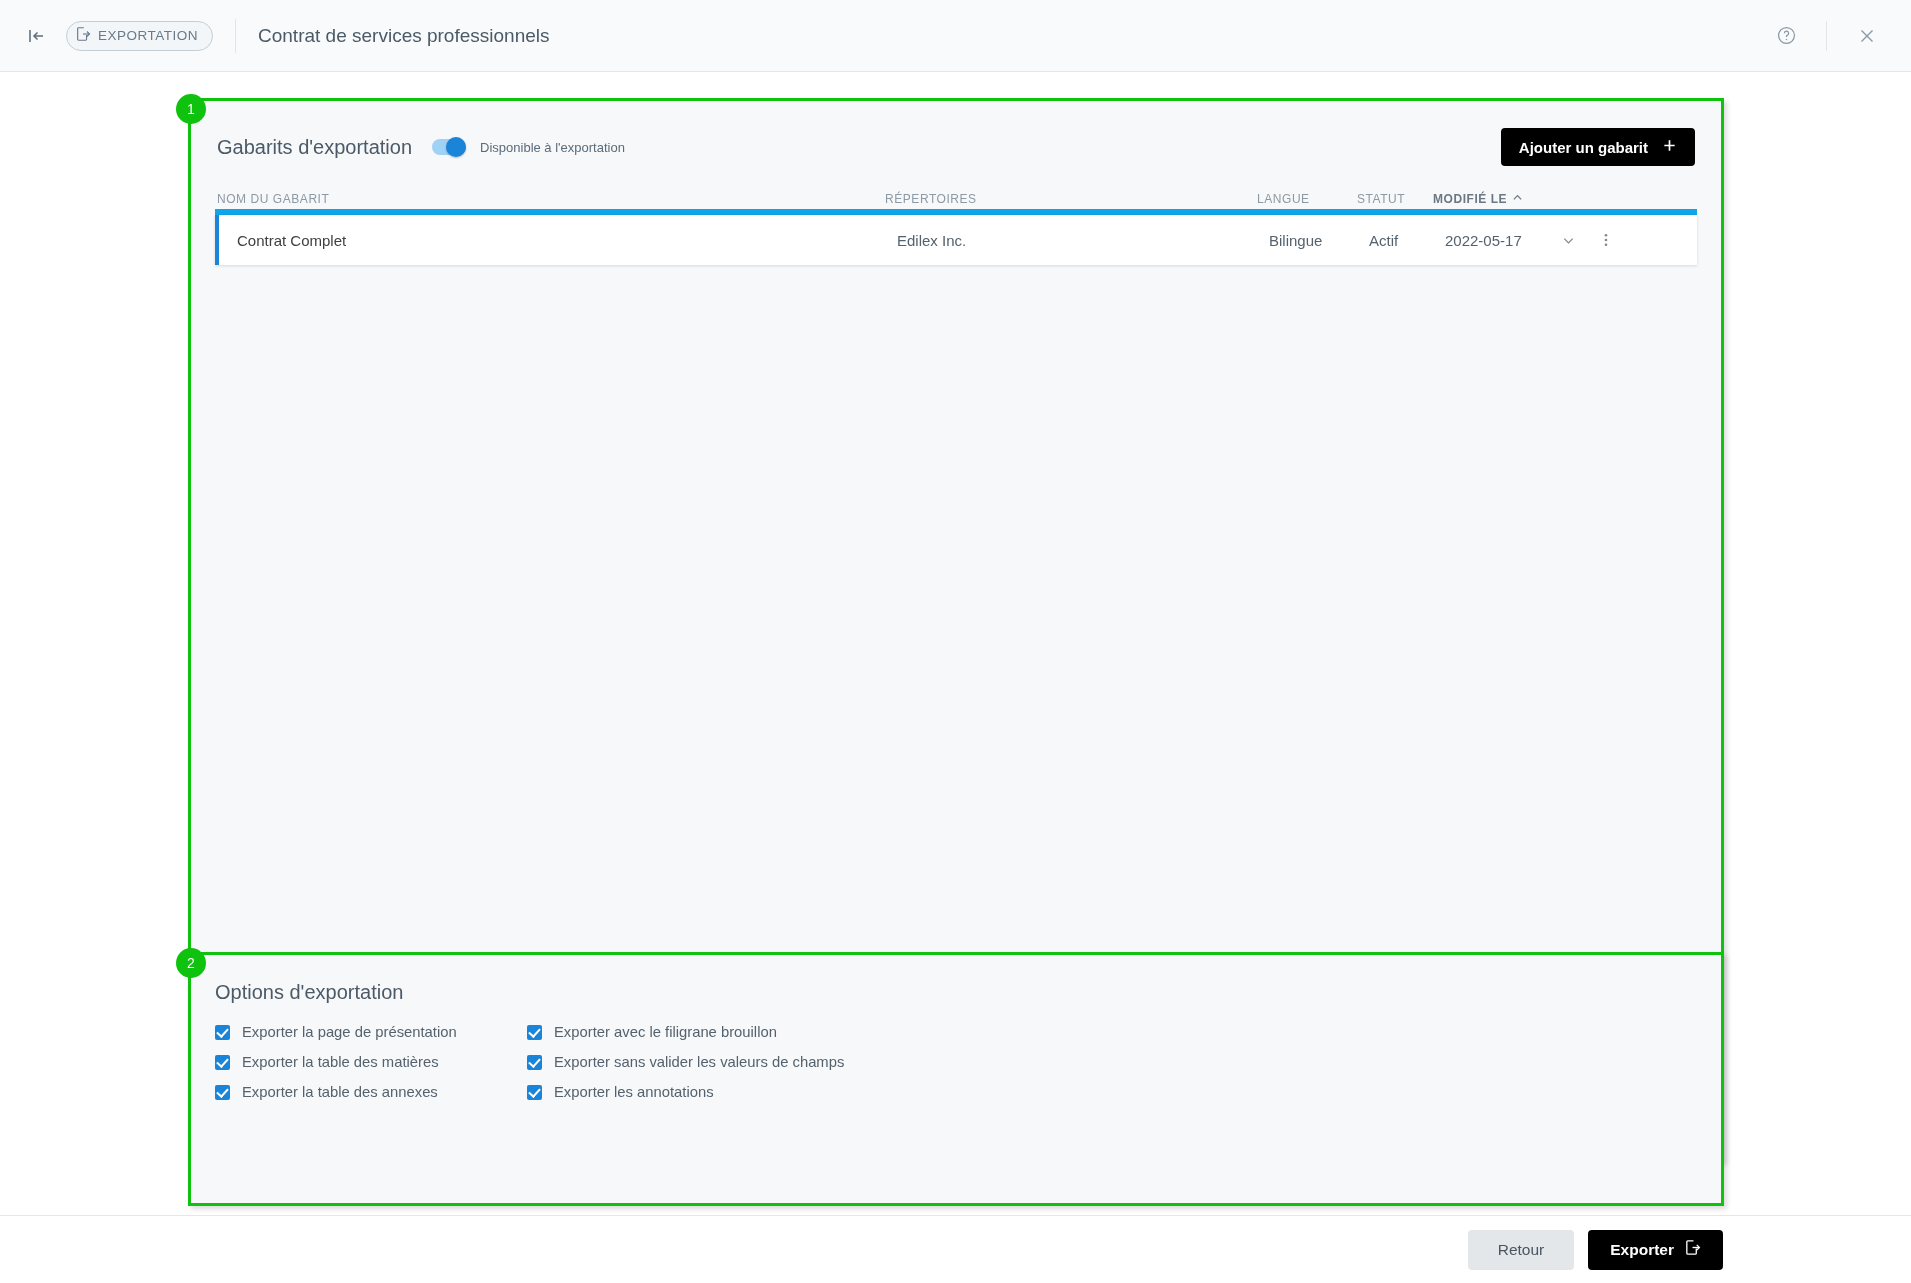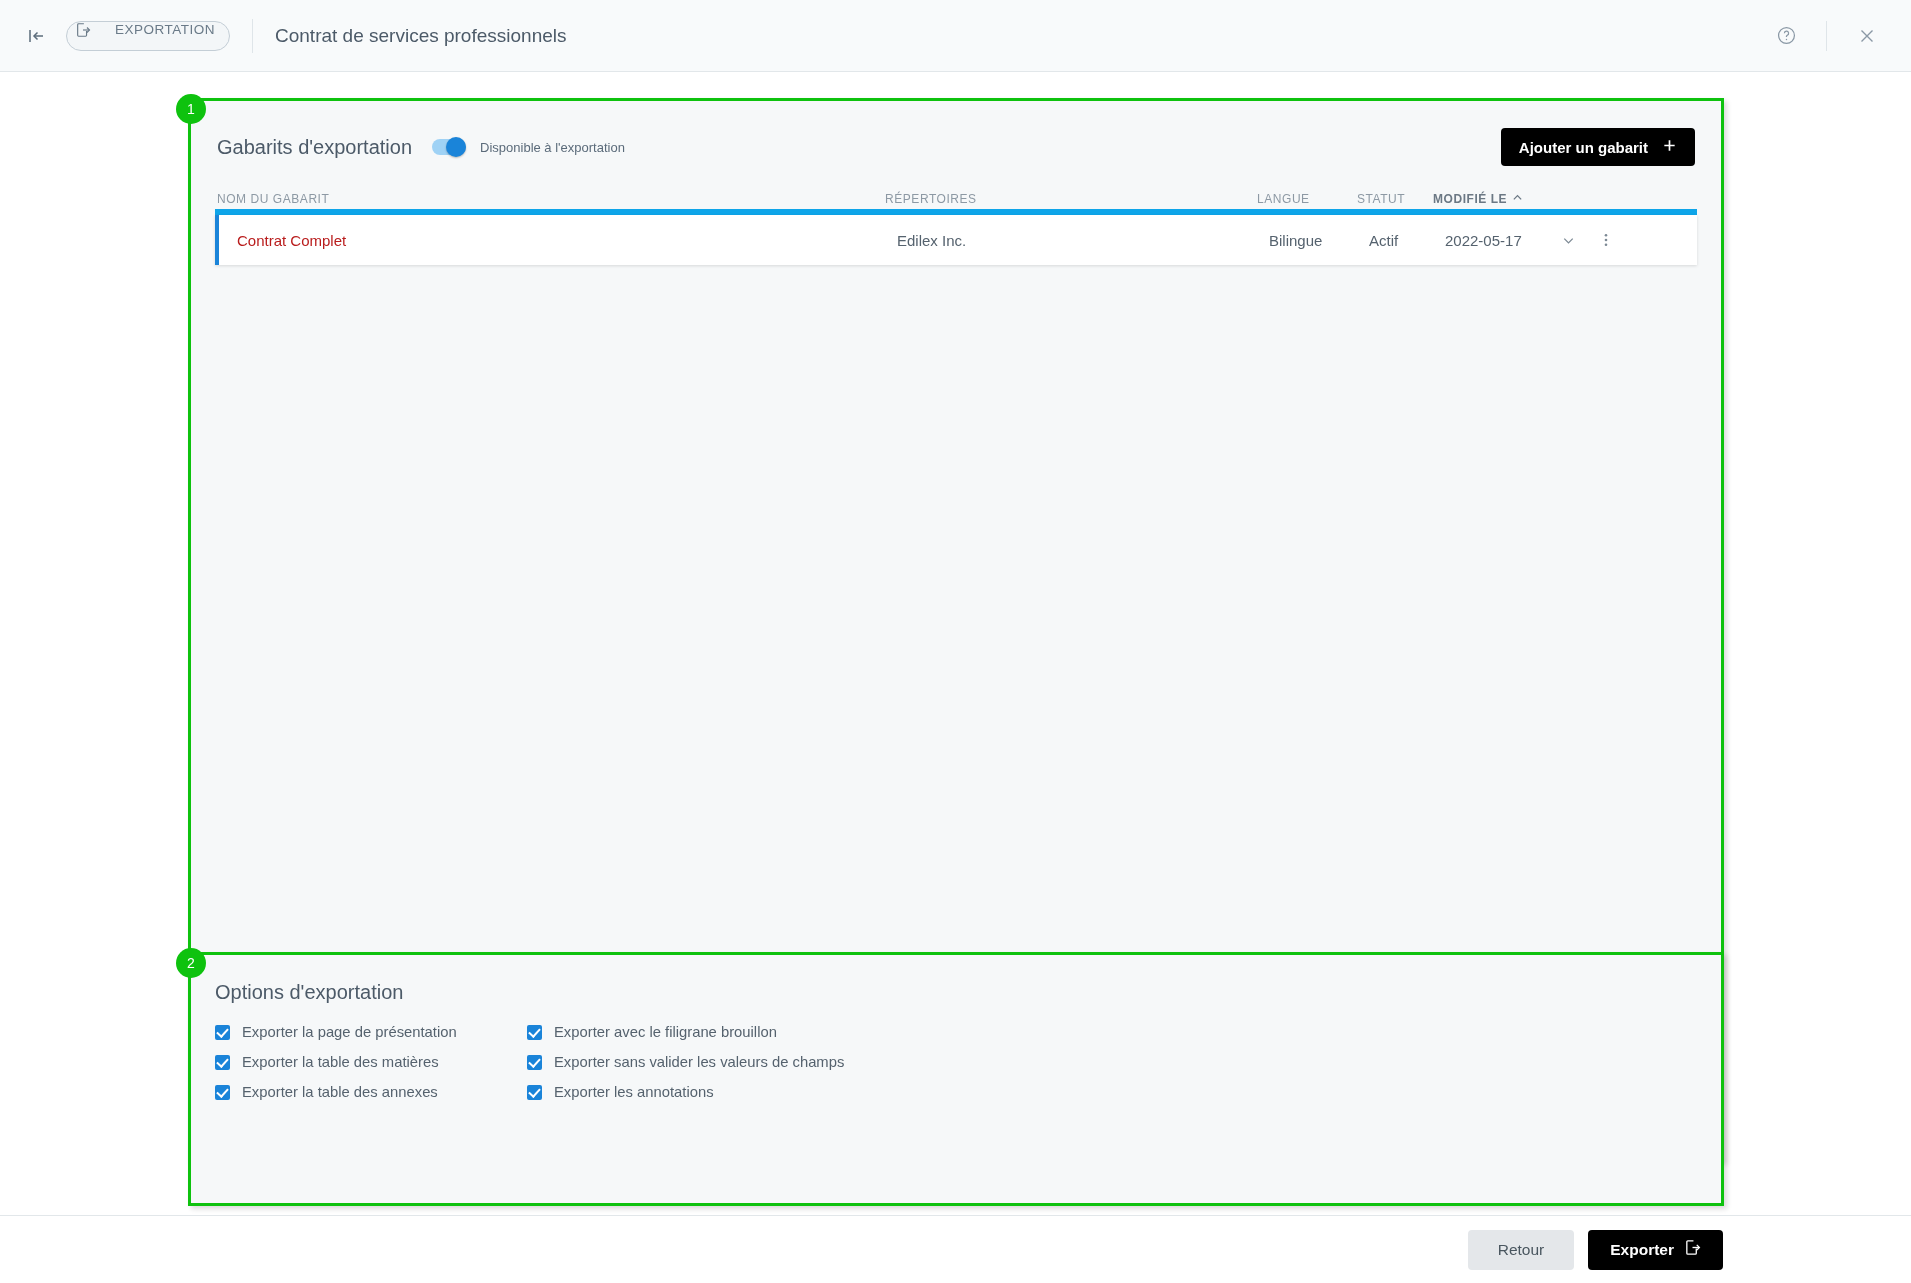--- a/index.html
+++ b/index.html
@@ -21,21 +21,21 @@
   .collapse-btn {
     margin-left: 18px; width: 36px; height: 36px;
     display: flex; align-items: center; justify-content: center;
     color: #5b6b7a; cursor: pointer;
   }
   .exp-pill {
     margin-left: 12px;
     height: 30px; padding: 0 14px 0 8px;
     border: 1px solid #c4ced6; border-radius: 16px;
     background: #f3f6f8;
-    display: flex; align-items: flex-start; gap: 24px;
+    display: flex; align-items: center; gap: 7px;
     color: #6a7a88;
   }
   .exp-pill .lbl {
     font-size: 13.5px; letter-spacing: .5px; font-weight: 400; color: #6a7a88;
   }
   .topbar-sep {
     width: 1px; height: 34px; background: #dfe5e9; margin-left: 22px;
   }
   .doc-title {
     margin-left: 22px; font-size: 19px; color: #4c5a68; font-weight: 400;
@@ -123,21 +123,21 @@
 
   .tbl-row {
     display: flex; align-items: center; height: 50px;
     background: #ffffff; border-left: 4px solid #1a84d9;
     box-shadow: 0 1px 3px rgba(0,0,0,0.13);
     font-size: 15px; color: #55626e;
     margin-top: 0px;
   }
   .tbl-row .cell { padding-left: 18px; }
   .tbl-row .col-name { width: 664px; }
-  .tbl-row .col-name a { color: #b91c1c; text-decoration: none; cursor: pointer; }
+  .tbl-row .col-name a { color: #404040; text-decoration: none; cursor: pointer; }
   .tbl-row .col-dir  { width: 372px; padding-left: 14px; }
   .tbl-row .col-lang { width: 100px; padding-left: 14px; }
   .tbl-row .col-stat { width: 76px; padding-left: 14px; }
   .tbl-row .col-mod  { width: 118px; padding-left: 14px; font-weight: 400; color: #55626e;}
   .row-chevron, .row-kebab {
     width: 38px; height: 38px; display: flex; align-items: center;
     justify-content: center; color: #7c8994; cursor: pointer;
   }
 
   

